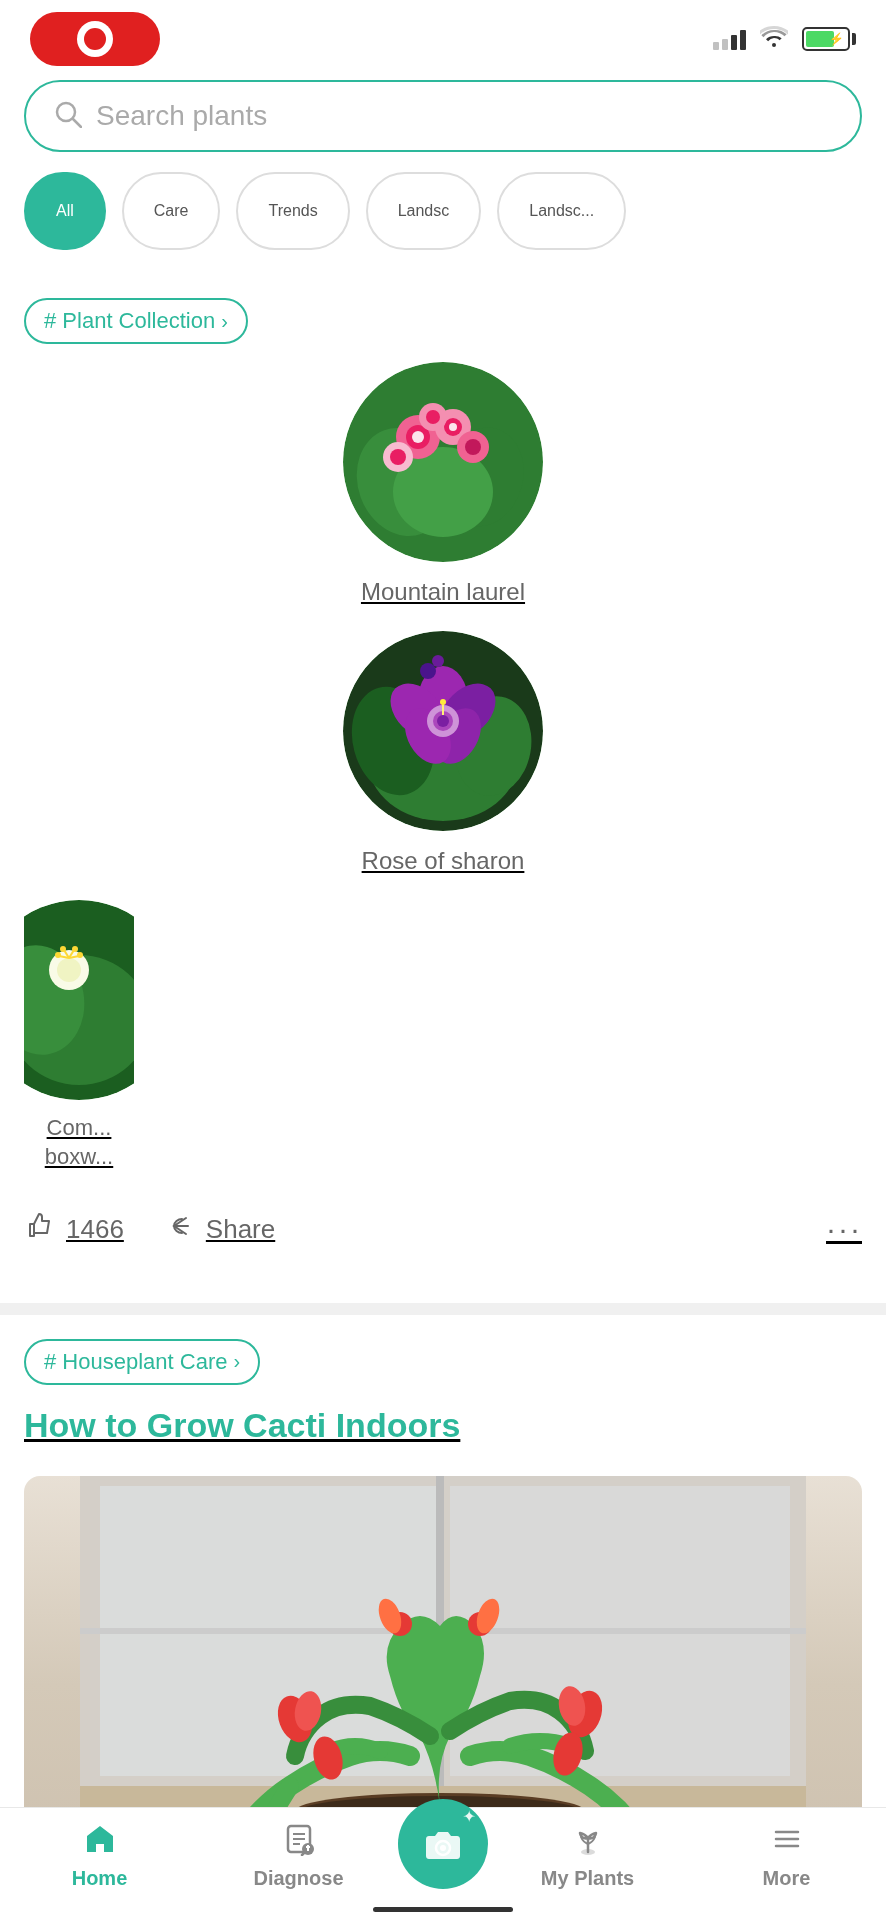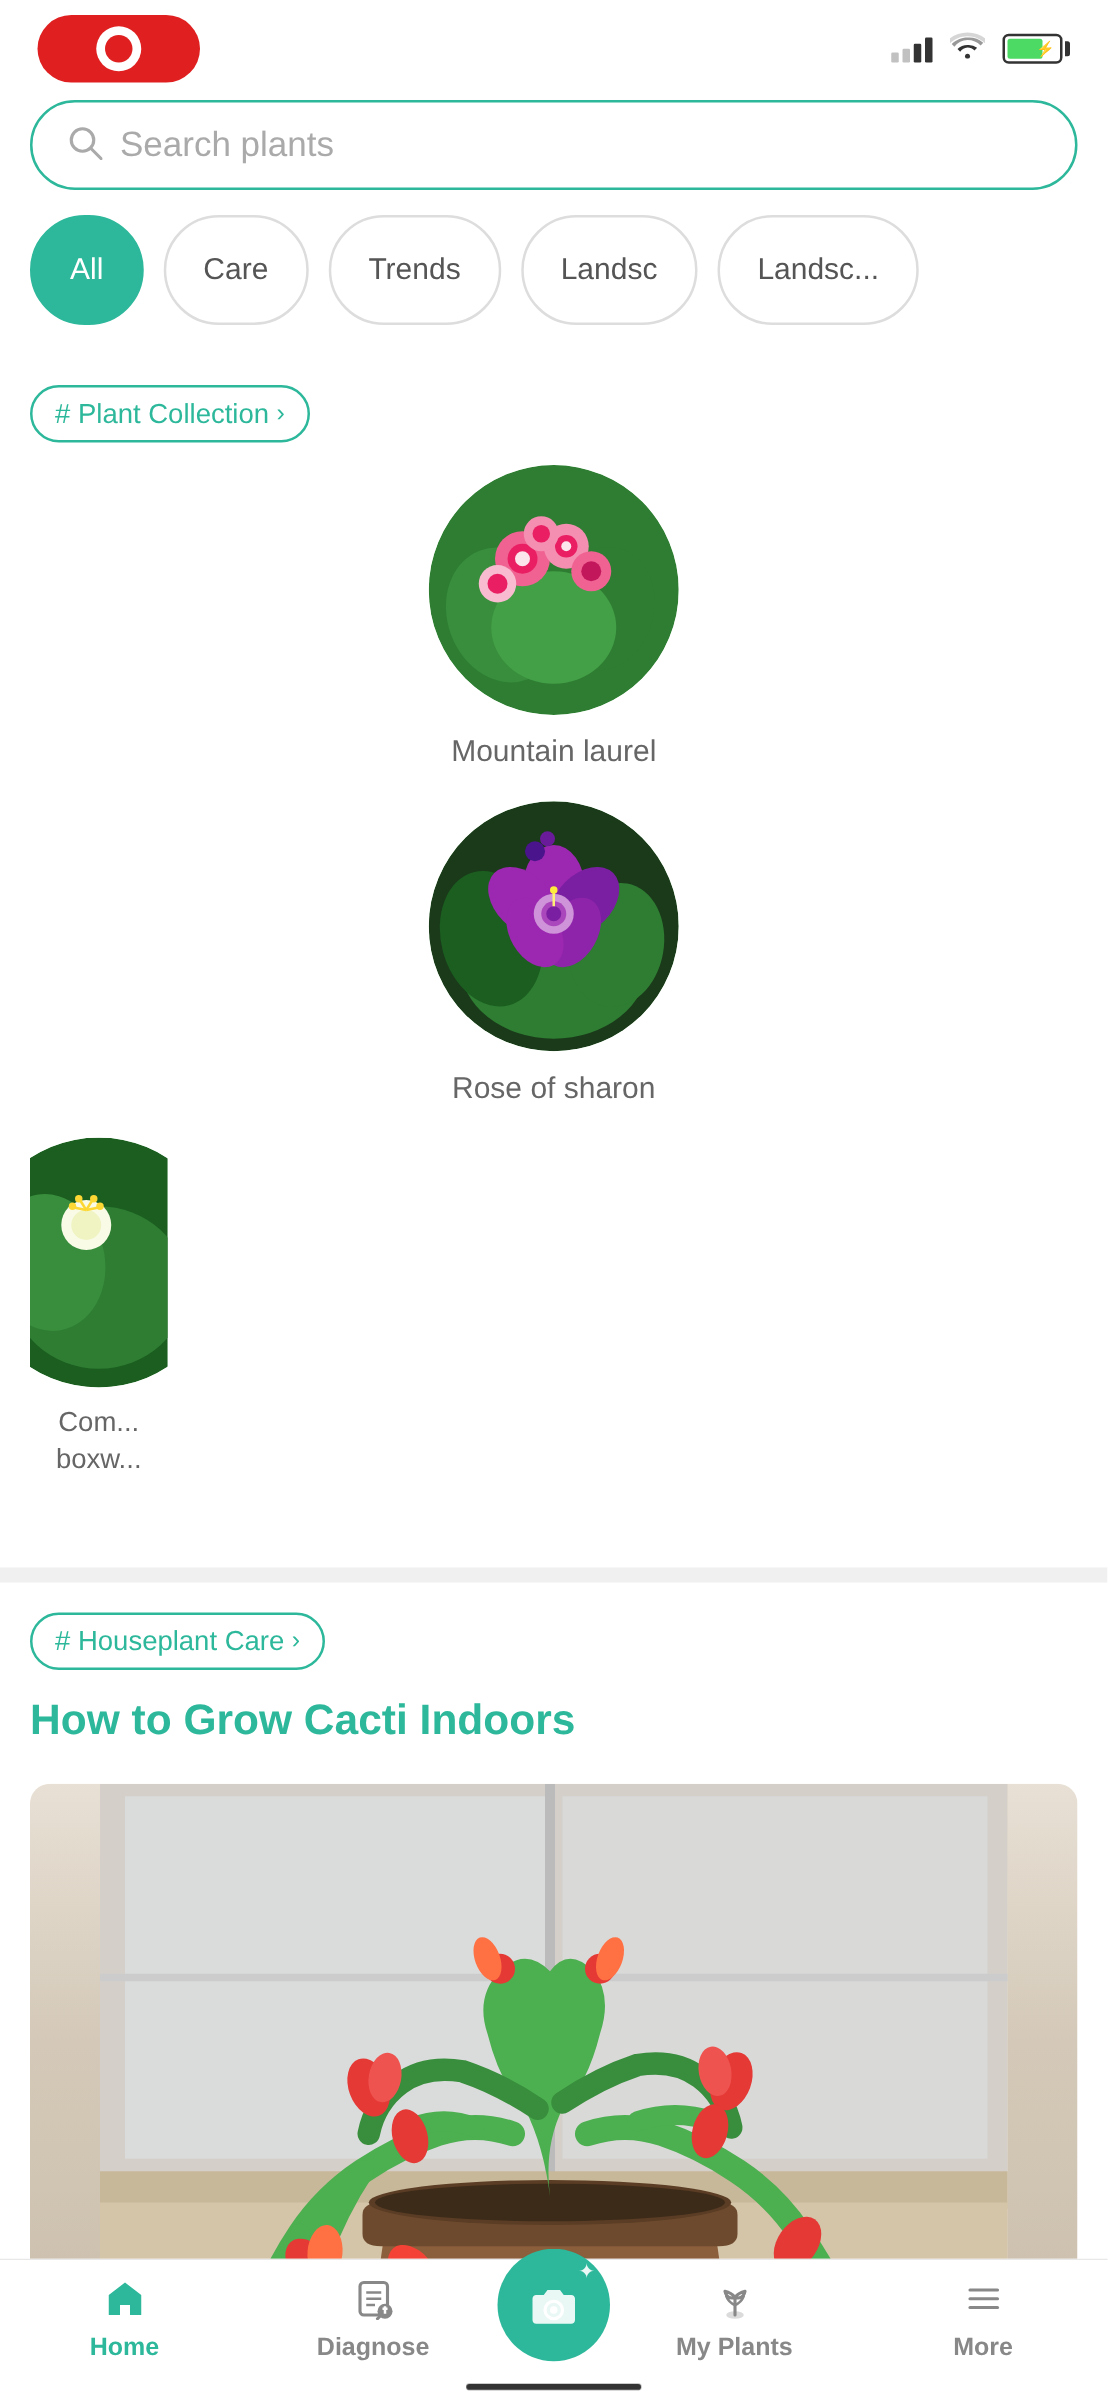--- a/index.html
+++ b/index.html
@@ -138,21 +138,21 @@
       display: flex;
       align-items: center;
       padding: 0 24px 24px;
       gap: 16px;
       overflow: hidden;
     }
     .filter-tab {
       padding: 28px 30px;
       border-radius: 50px;
       border: 2px solid #ddd;
-      font-size: 24px;
+      font-size: 16px;
       font-weight: 500;
       color: #555;
       white-space: nowrap;
       background: #fff;
       cursor: pointer;
     }
     .filter-tab.active {
       background: #2db89b;
       color: #fff;
       border-color: #2db89b;
@@ -160,20 +160,21 @@
 
     
     .content-area {
       padding: 0 0 140px;
     }
 
     .card {
       background: #fff;
       padding: 24px;
       margin-bottom: 20px;
+      text-decoration: underline;
     }
     .card + .card {
       border-top: 12px solid #f0f0f0;
     }
 
     .tag-badge {
       display: inline-flex;
       align-items: center;
       gap: 6px;
       border: 2px solid #2db89b;
@@ -496,20 +497,44 @@
             <circle cx="101" cy="55" r="3" fill="#fdd835"></circle>
             <line x1="90" y1="58" x2="80" y2="56" stroke="#fdd835" stroke-width="2"></line>
             <circle cx="79" cy="55" r="3" fill="#fdd835"></circle>
           </svg>
         </div>
         <span class="plant-name" style="font-size:22px; color:#666; text-align:center;">Com...<br>boxw...</span>
       </div>
     </div>
 
     
+    <div class="card-actions">
+      <div class="action-btn">
+        <span class="icon">
+          <svg width="32" height="32" viewBox="0 0 32 32" fill="none">
+            <path d="M10 14V26H6V14H10zM10 14l5-10c2 0 3 1 3 3v4h7l-2 12H10V14z" stroke="#666" stroke-width="2" fill="none" stroke-linejoin="round"></path>
+          </svg>
+        </span>
+        <span class="like-count">1466</span>
+      </div>
+      <div style="width: 40px;"></div>
+      <div class="action-btn">
+        <span class="icon">
+          <svg width="32" height="32" viewBox="0 0 32 32" fill="none">
+            <path d="M22 8l-12 8 12 8" stroke="#666" stroke-width="2" fill="none" stroke-linecap="round"></path>
+            <path d="M10 16h14M10 16c0-4 4-7 8-7M10 16c0 4 4 7 8 7" stroke="#666" stroke-width="2" fill="none" stroke-linecap="round"></path>
+          </svg>
+        </span>
+        <span>Share</span>
+      </div>
+      <div class="action-spacer"></div>
+      <div class="more-dots">
+        <span>···</span>
+      </div>
+    </div>
   </div>
 
   <div class="card">
     <div class="tag-badge">
       <span># Houseplant Care</span>
       <span class="chevron">›</span>
     </div>
 
     <div class="card-title">How to Grow Cacti Indoors</div>
 

